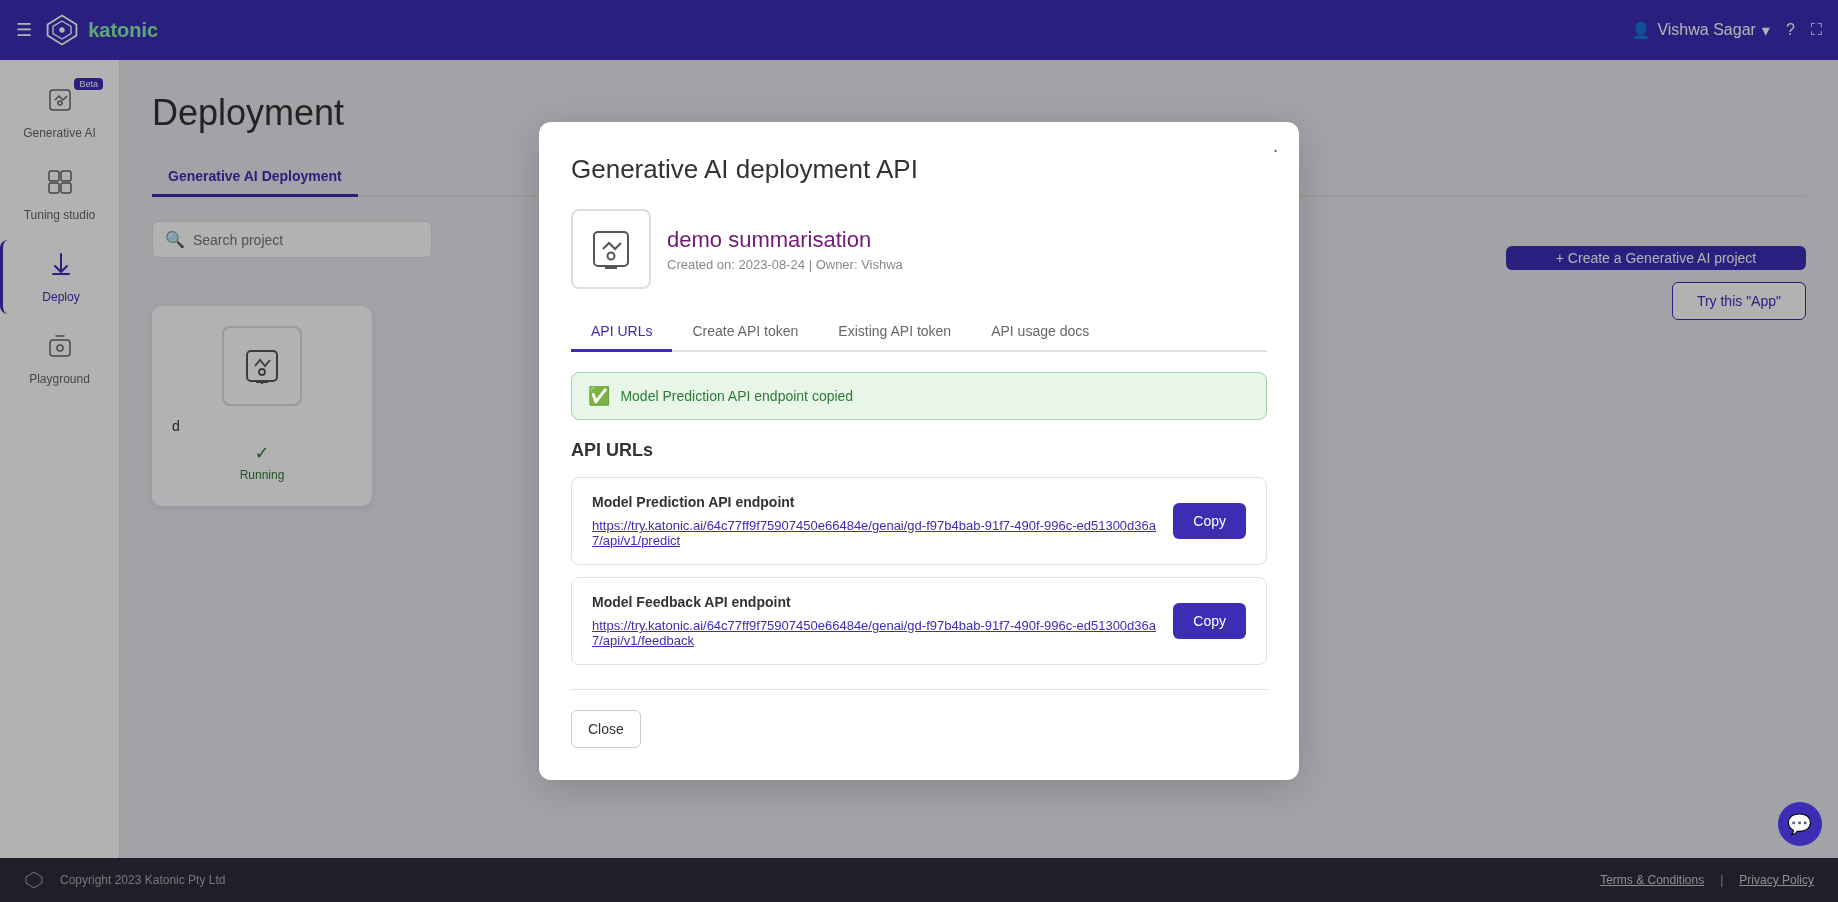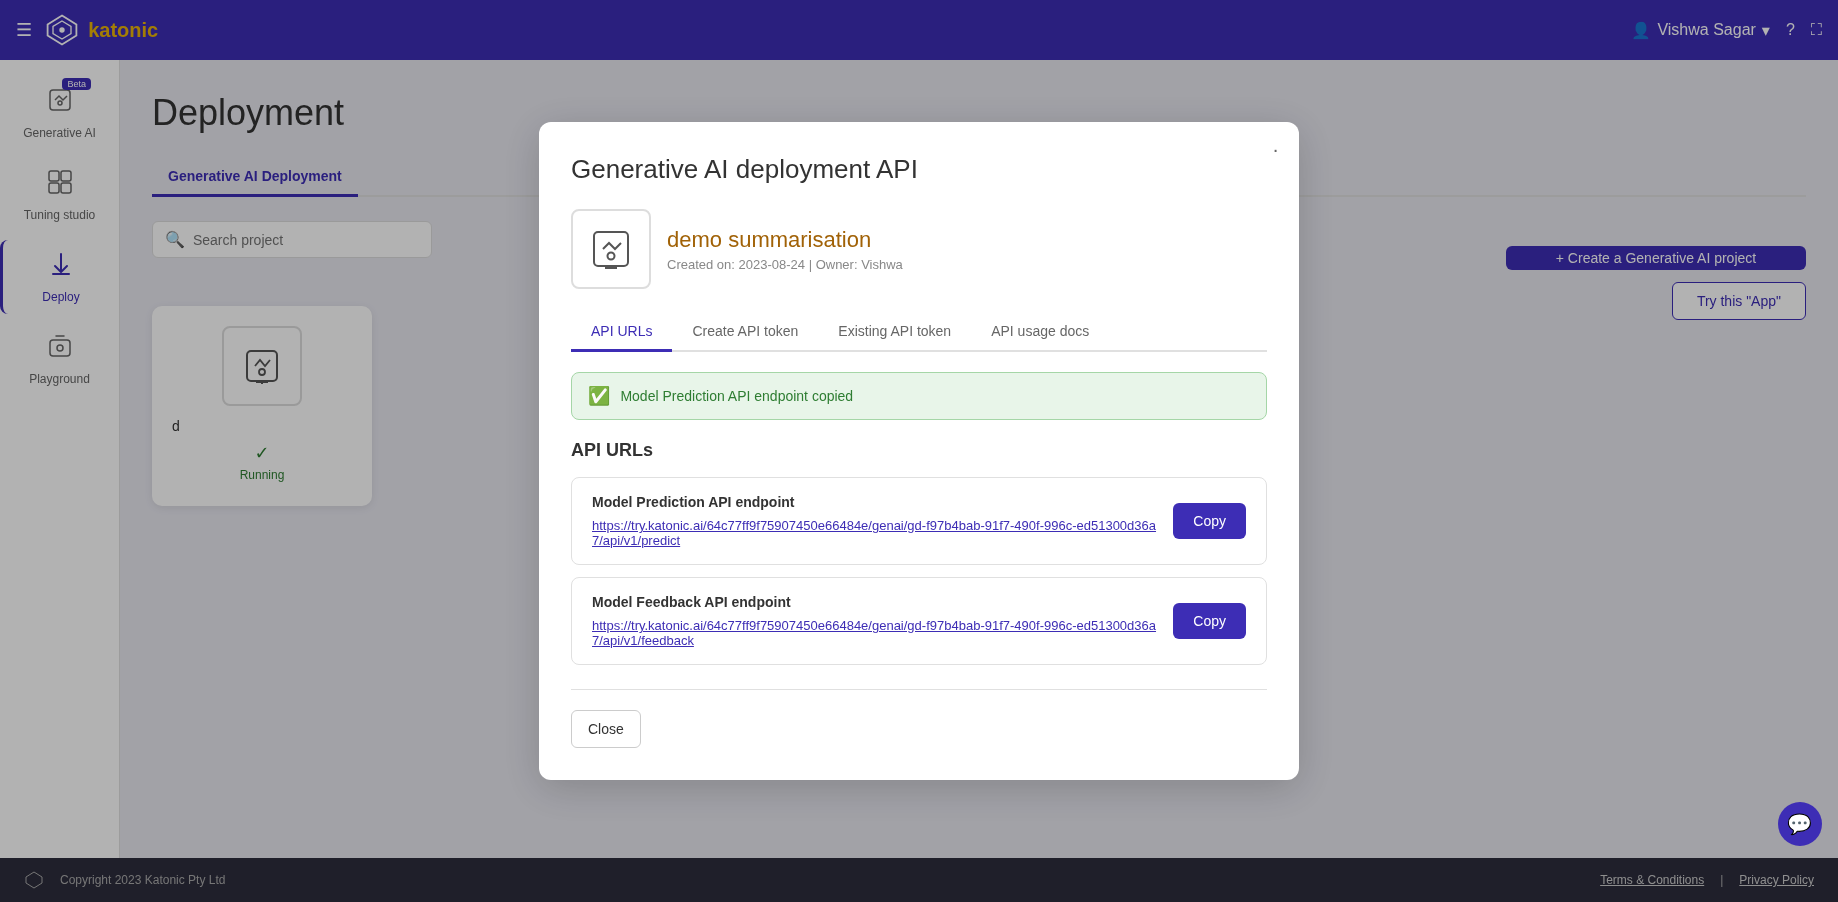--- a/index.html
+++ b/index.html
@@ -5,41 +5,41 @@
     * { box-sizing: border-box; margin: 0; padding: 0; }
     body { font-family: -apple-system, BlinkMacSystemFont, 'Segoe UI', sans-serif; background: #e8e8f0; height: 902px; overflow: hidden; position: relative; }
 
     
     .topnav {
       position: fixed; top: 0; left: 0; right: 0; height: 60px;
       background: #3d2db5; display: flex; align-items: center; justify-content: space-between;
       padding: 0 16px; z-index: 100;
     }
     .topnav-left { display: flex; align-items: center; gap: 12px; }
-    .topnav-logo { display: flex; align-items: center; gap: 8px; color: #eab308; font-size: 20px; font-weight: 600; }
+    .topnav-logo { display: flex; align-items: center; gap: 8px; color: #86efac; font-size: 20px; font-weight: 600; }
     .topnav-logo svg { width: 36px; height: 36px; }
     .topnav-right { display: flex; align-items: center; gap: 16px; color: white; }
     .user-menu { display: flex; align-items: center; gap: 6px; cursor: pointer; }
     .hamburger { color: white; cursor: pointer; font-size: 18px; }
 
     
     .sidebar {
       position: fixed; top: 60px; left: 0; bottom: 0; width: 120px;
       background: white; display: flex; flex-direction: column; align-items: center;
       padding-top: 16px; gap: 8px; border-right: 1px solid #e0e0e0; z-index: 90;
     }
     .sidebar-item {
       display: flex; flex-direction: column; align-items: center; gap: 6px;
       padding: 10px 8px; width: 100%; cursor: pointer; color: #666;
       font-size: 12px; position: relative; border-radius: 8px;
     }
     .sidebar-item.active { color: #3d2db5; border-left: 3px solid #3d2db5; }
     .sidebar-icon { font-size: 22px; }
     .beta-badge {
-      position: absolute; top: 2px; right: 28px;
+      position: absolute; top: 2px; right: 16px;
       background: #3d2db5; color: white; font-size: 9px; padding: 1px 5px; border-radius: 4px;
     }
 
     
     .main {
       margin-top: 60px; margin-left: 120px; padding: 32px;
       min-height: calc(902px - 60px);
     }
     .page-title { font-size: 36px; color: #333; font-weight: 300; margin-bottom: 24px; }
     .tabs { display: flex; border-bottom: 2px solid #e0e0e0; margin-bottom: 24px; }
@@ -98,21 +98,21 @@
       position: absolute; top: 16px; right: 20px;
       font-size: 20px; cursor: pointer; color: #666;
     }
     .modal-title { font-size: 26px; font-weight: 400; color: #333; margin-bottom: 24px; }
 
     .project-info { display: flex; align-items: center; gap: 16px; margin-bottom: 24px; }
     .project-icon {
       width: 80px; height: 80px; border: 2px solid #ddd; border-radius: 8px;
       display: flex; align-items: center; justify-content: center; font-size: 32px; color: #555;
     }
-    .project-name { font-size: 22px; font-weight: 500; color: #a16207; }
+    .project-name { font-size: 22px; font-weight: 500; color: #701a75; }
     .project-meta { font-size: 13px; color: #888; margin-top: 4px; }
 
     .modal-tabs { display: flex; gap: 0; border-bottom: 2px solid #e0e0e0; margin-bottom: 20px; }
     .modal-tab { padding: 10px 20px; font-size: 14px; color: #666; cursor: pointer; border-bottom: 3px solid transparent; margin-bottom: -2px; }
     .modal-tab.active { color: #3d2db5; border-bottom-color: #3d2db5; font-weight: 500; }
 
     .success-banner {
       background: #e8f5e9; border: 1px solid #a5d6a7; border-radius: 8px;
       padding: 12px 16px; display: flex; align-items: center; gap: 10px;
       color: #2e7d32; font-size: 14px; margin-bottom: 20px;

